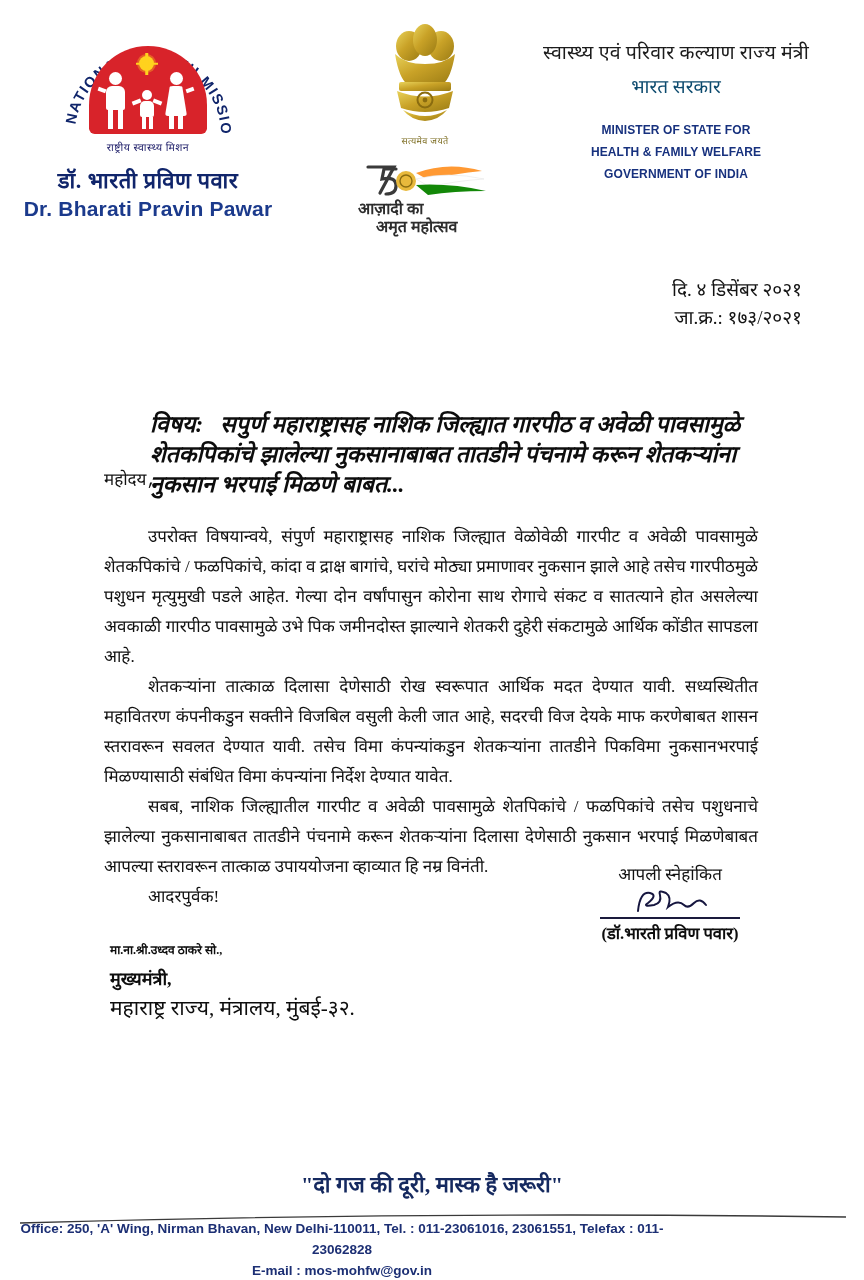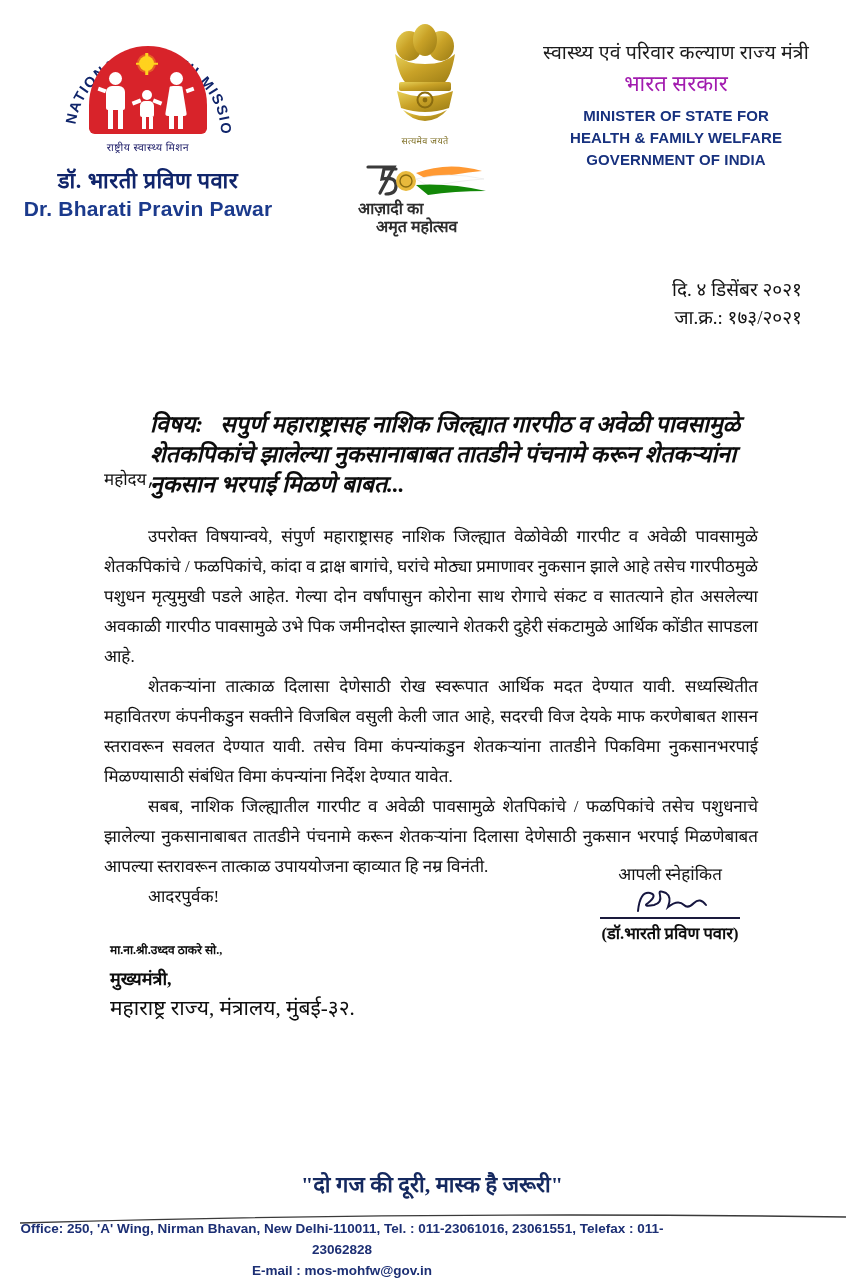--- a/index.html
+++ b/index.html
@@ -155,31 +155,31 @@
   }
   .desig-hi1 {
     font-family: "Liberation Serif", serif;
     font-size: 19.5px;
     font-weight: normal;
     color: #1c1c1c;
     letter-spacing: .2px;
   }
   .desig-hi2 {
     font-family: "Liberation Serif", serif;
-    font-size: 22px;
-    color: #a21caf;
-    margin-top: 2px;
+    font-size: 19px;
+    color: #0c4a6e;
+    margin-top: 8px;
   }
   .desig-en {
     font-family: "Liberation Sans", sans-serif;
     font-weight: bold;
-    font-size: 15px;
+    font-size: 12px;
     color: #17317e;
     line-height: 22px;
-    margin-top: 8px;
+    margin-top: 20px;
     letter-spacing: .1px;
   }
 
   
   .date-block {
     position: absolute;
     right: 62px;
     top: 276px;
     text-align: right;
     font-family: "Liberation Serif", serif;

